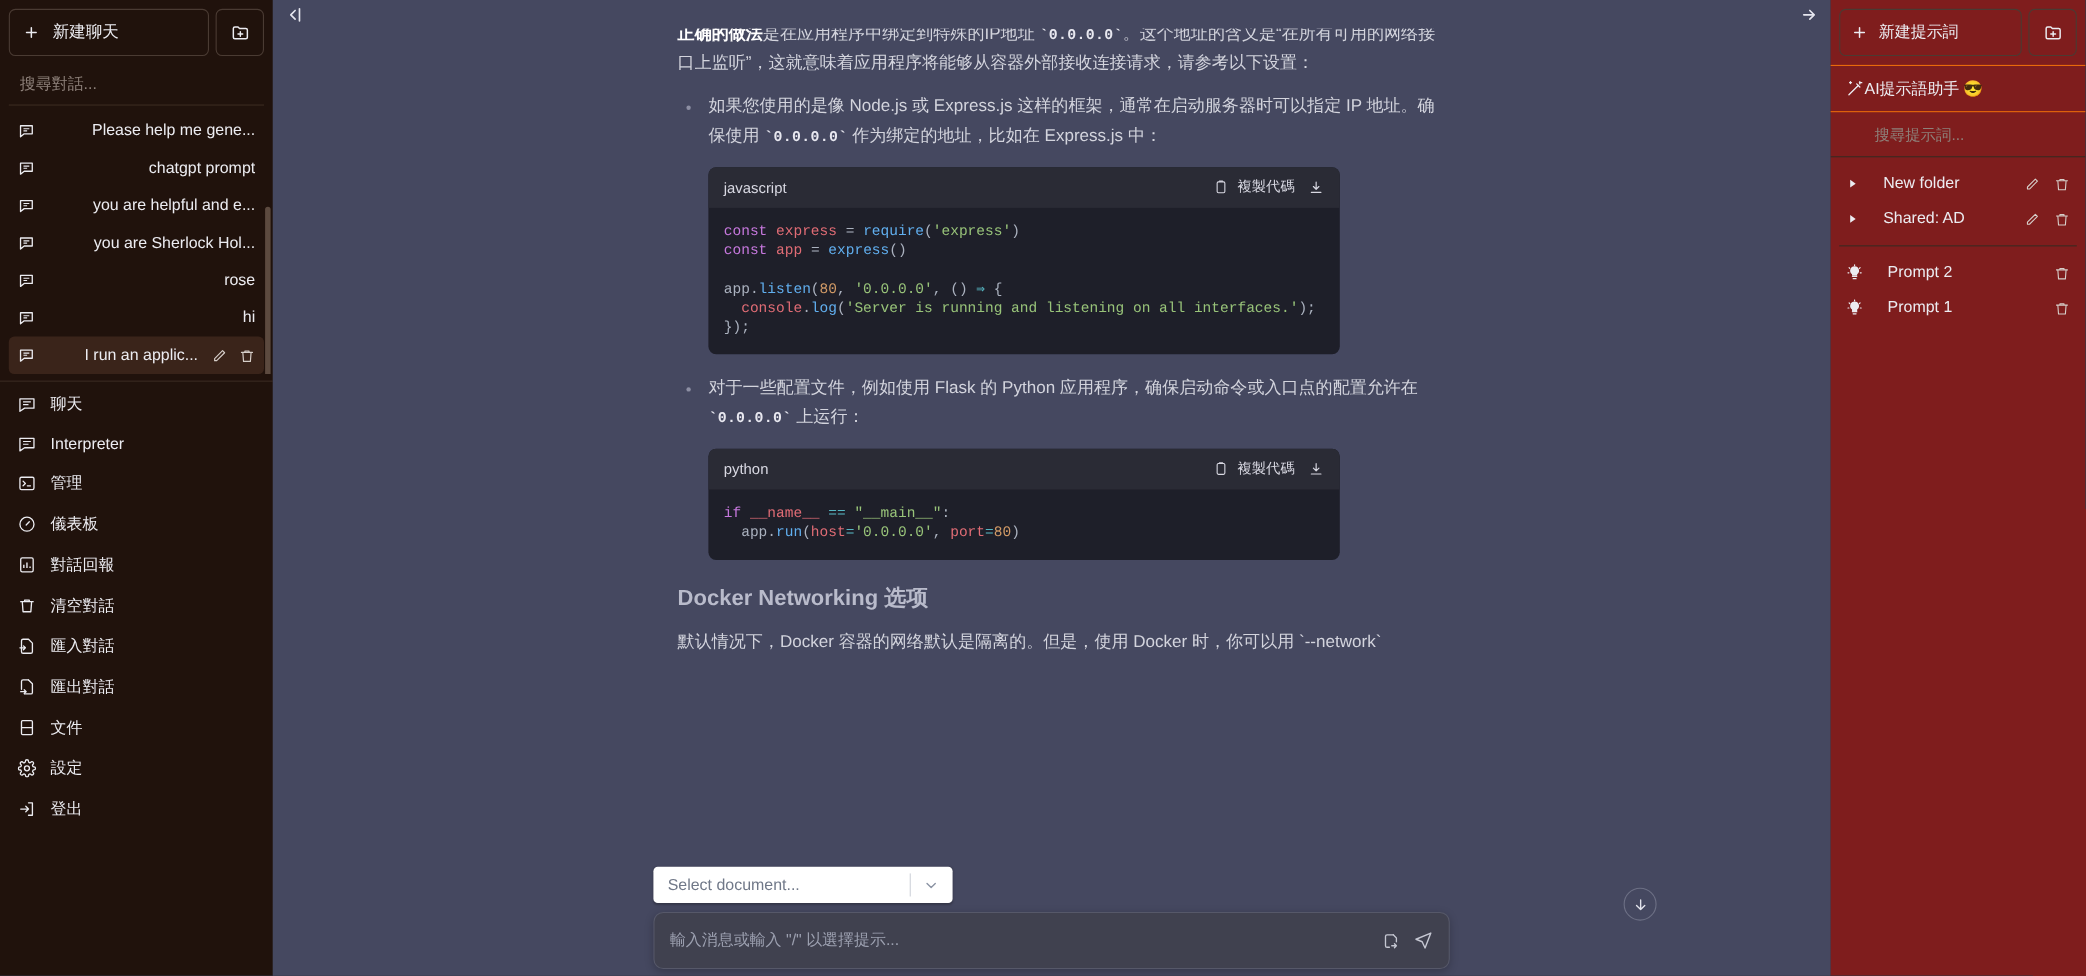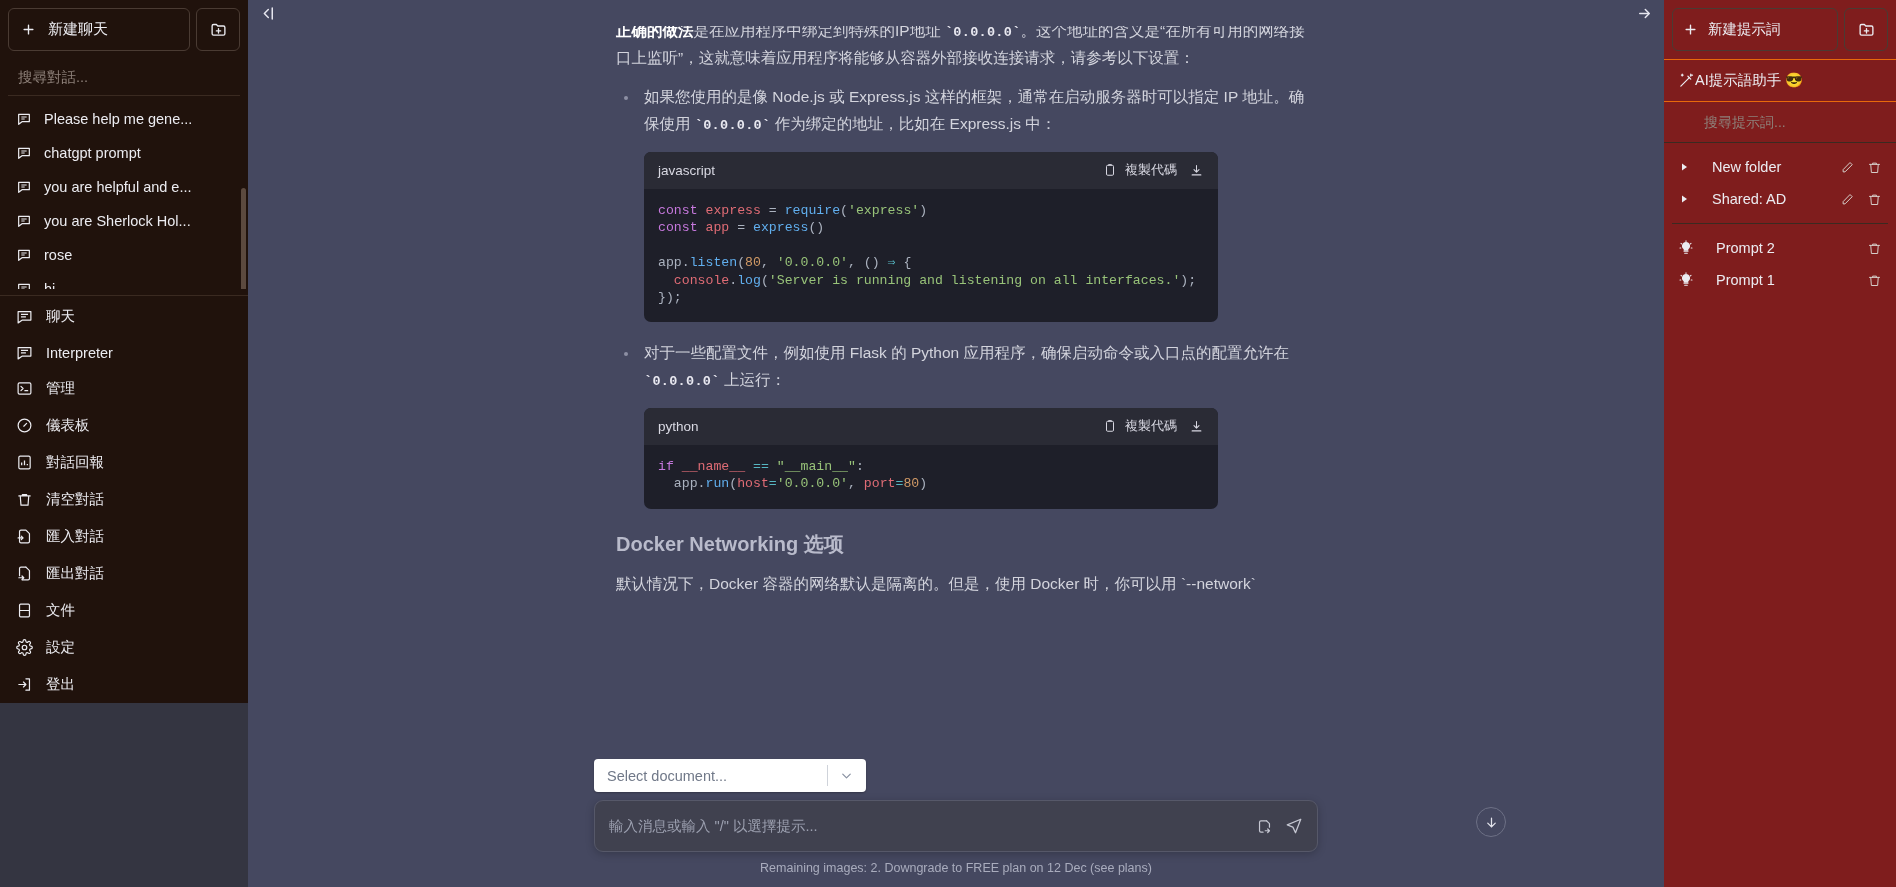--- a/index.html
+++ b/index.html
@@ -7,21 +7,21 @@
     width: 1896px; height: 887px;
     overflow: hidden;
     background: #343541;
     font-family: "Liberation Sans", sans-serif;
     -webkit-font-smoothing: antialiased;
   }
   .app { display: flex; width: 1896px; height: 887px; }
 
   
   .left-sidebar {
-    width: 248px; height: 703px;
+    width: 248px; height: 887px;
     background: #20120c;
     display: flex; flex-direction: column;
     flex-shrink: 0;
     position: relative;
   }
   .ls-top {
     display: flex; gap: 6px; padding: 8px 8px 6px 8px;
   }
   .new-chat-btn {
     flex: 1;
@@ -64,20 +64,21 @@
   }
   .convo-item {
     display: flex; align-items: center; gap: 12px;
     padding: 9px 8px;
     border-radius: 5px;
     color: #ececf1;
     font-size: 14.5px;
     cursor: pointer;
     white-space: nowrap;
     position: relative;
+    text-align: right;
   }
   .convo-item.active { background: #3a241a; }
   .convo-label {
     overflow: hidden; text-overflow: ellipsis;
     flex: 1;
   }
   .row-actions { display: flex; gap: 10px; color: #d6cec9; }
   .scrollbar-thumb {
     position: absolute; right: 2px; top: 88px;
     width: 5px; height: 208px;
@@ -643,21 +644,20 @@
               </svg>
             </span>
           <span>
               <svg width="18" height="18" viewBox="0 0 24 24" fill="none" stroke="currentColor" stroke-width="1.7" stroke-linejoin="round">
                 <path d="M21 3L3 10.5l7.5 3L14 21z"></path>
               </svg>
             </span>
         </span>
       </div>
 
-      <div class="footnote">Remaining images: 2. Downgrade to FREE plan on 12 Dec (see plans)</div>
     </div>
   </main>
 
   <aside class="right-sidebar">
     <div class="rs-top">
       <div class="rs-new-btn">
         <span>
           <svg width="15" height="15" viewBox="0 0 24 24" fill="none" stroke="currentColor" stroke-width="2.2" stroke-linecap="round">
               <path d="M12 5v14M5 12h14"></path>
             </svg>

